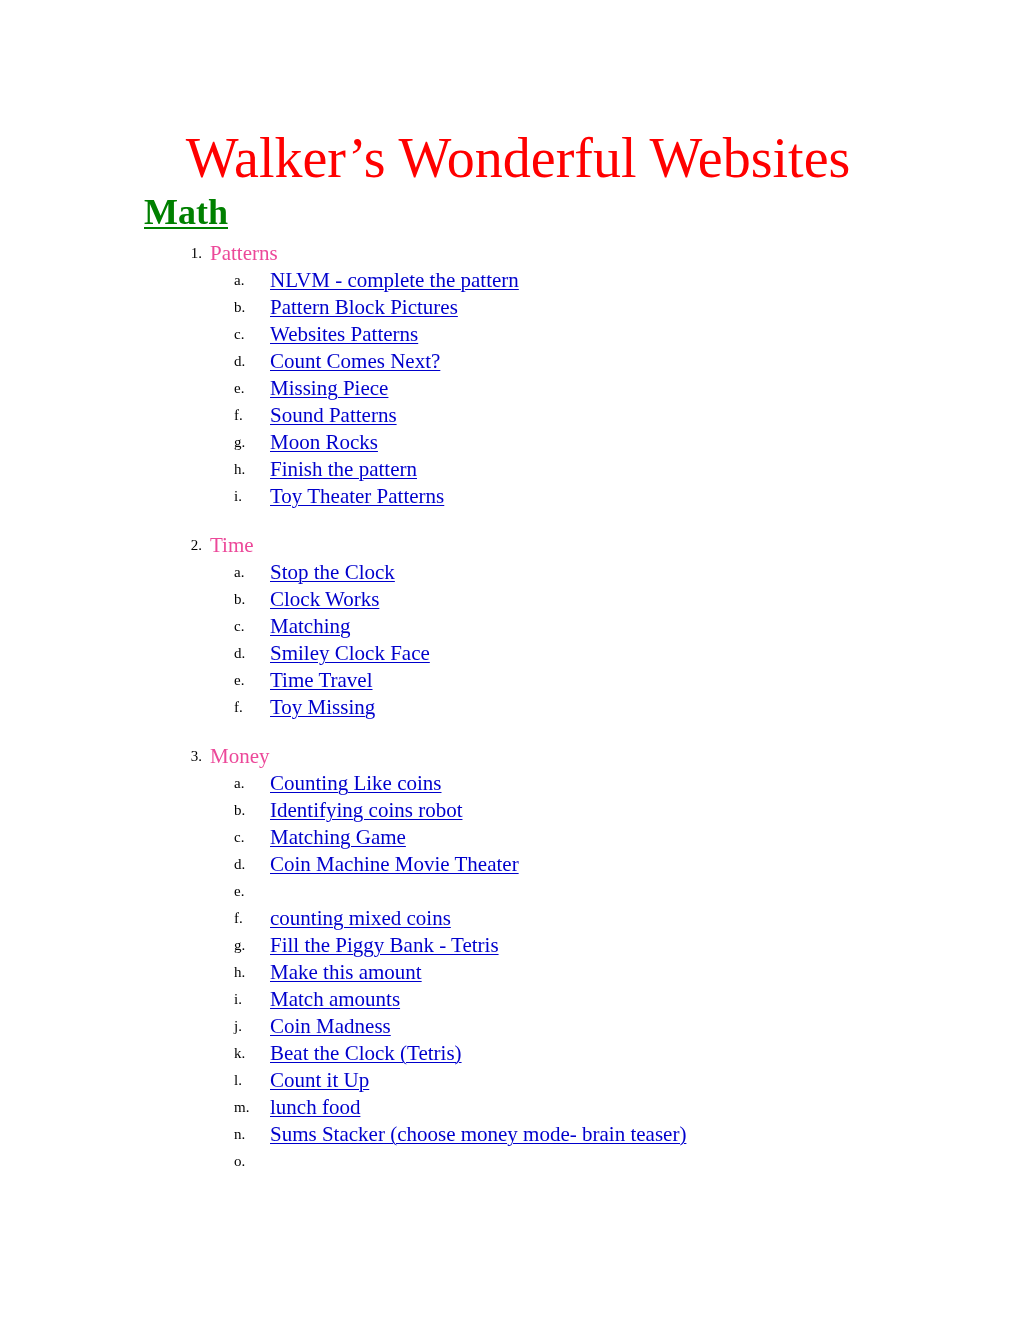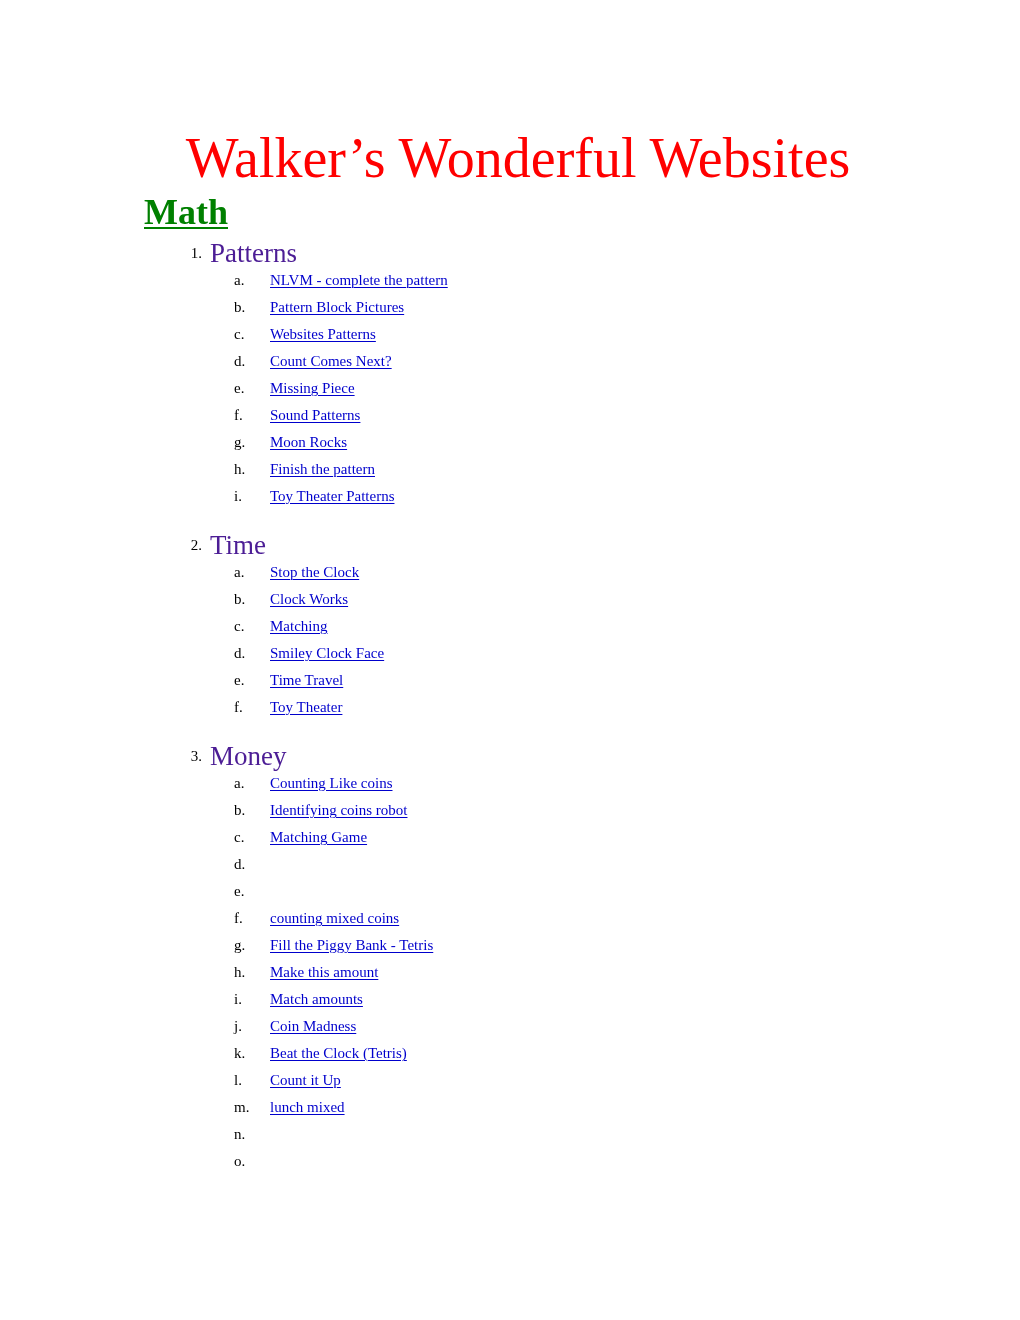--- a/index.html
+++ b/index.html
@@ -85,23 +85,23 @@
     width: 26px;
     text-align: right;
     font-size: 15px;
     line-height: 27px;
     color: #000000;
   }
   .group-label {
     position: absolute;
     left: 210px;
     top: 0;
-    font-size: 27px;
-    line-height: 27px;
-    color: #4c1d95;
+    font-size: 21px;
+    line-height: 27px;
+    color: #ec4899;
   }
 
   .sub-row {
     position: relative;
     height: 27px;
     line-height: 27px;
     white-space: nowrap;
   }
   .sub-marker {
     position: absolute;
@@ -110,21 +110,21 @@
     width: 24px;
     text-align: left;
     font-size: 15px;
     line-height: 27px;
     color: #000000;
   }
   .sub-link {
     position: absolute;
     left: 270px;
     top: 0;
-    font-size: 15px;
+    font-size: 21px;
     line-height: 27px;
     color: #0000CC;
     text-decoration: underline;
     text-decoration-thickness: 1px;
     text-underline-offset: 2px;
     cursor: pointer;
     text-align: center;
   }
 </style>
 </head>
@@ -199,21 +199,21 @@
         <div class="sub-row">
           <span class="sub-marker">d.</span>
           <a class="sub-link">Smiley Clock Face</a>
         </div>
         <div class="sub-row">
           <span class="sub-marker">e.</span>
           <a class="sub-link">Time Travel</a>
         </div>
         <div class="sub-row">
           <span class="sub-marker">f.</span>
-          <a class="sub-link">Toy Theater</a>
+          <a class="sub-link">Toy Missing</a>
         </div>
       </div>
       <div class="group">
         <div class="group-row">
           <span class="group-marker">3.</span>
           <span class="group-label">Money</span>
         </div>
         <div class="sub-row">
           <span class="sub-marker">a.</span>
           <a class="sub-link">Counting Like coins</a>
@@ -221,20 +221,21 @@
         <div class="sub-row">
           <span class="sub-marker">b.</span>
           <a class="sub-link">Identifying coins robot</a>
         </div>
         <div class="sub-row">
           <span class="sub-marker">c.</span>
           <a class="sub-link">Matching Game</a>
         </div>
         <div class="sub-row">
           <span class="sub-marker">d.</span>
+          <a class="sub-link">Coin Machine Movie Theater</a>
         </div>
         <div class="sub-row">
           <span class="sub-marker">e.</span>
         </div>
         <div class="sub-row">
           <span class="sub-marker">f.</span>
           <a class="sub-link">counting mixed coins</a>
         </div>
         <div class="sub-row">
           <span class="sub-marker">g.</span>
@@ -255,24 +256,25 @@
         <div class="sub-row">
           <span class="sub-marker">k.</span>
           <a class="sub-link">Beat the Clock (Tetris)</a>
         </div>
         <div class="sub-row">
           <span class="sub-marker">l.</span>
           <a class="sub-link">Count it Up</a>
         </div>
         <div class="sub-row">
           <span class="sub-marker">m.</span>
-          <a class="sub-link">lunch mixed</a>
+          <a class="sub-link">lunch food</a>
         </div>
         <div class="sub-row">
           <span class="sub-marker">n.</span>
+          <a class="sub-link">Sums Stacker (choose money mode- brain teaser)</a>
         </div>
         <div class="sub-row">
           <span class="sub-marker">o.</span>
         </div>
       </div>
     </div>
 
 </div>
 
 </body></html>

